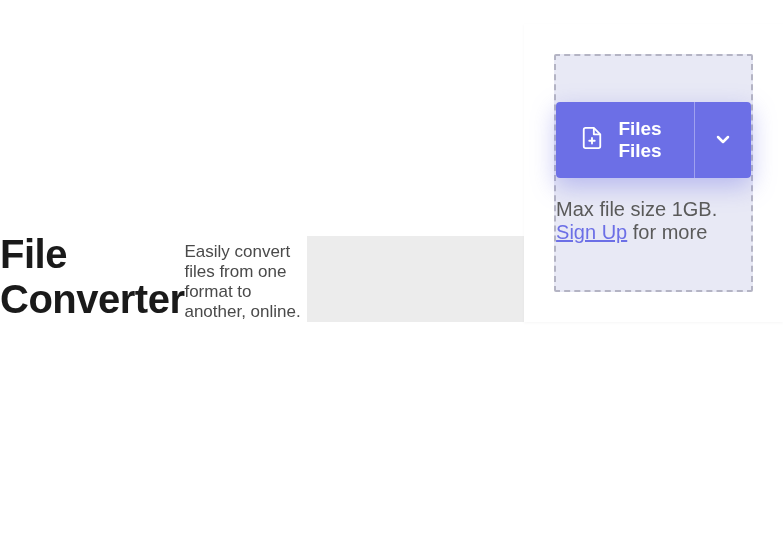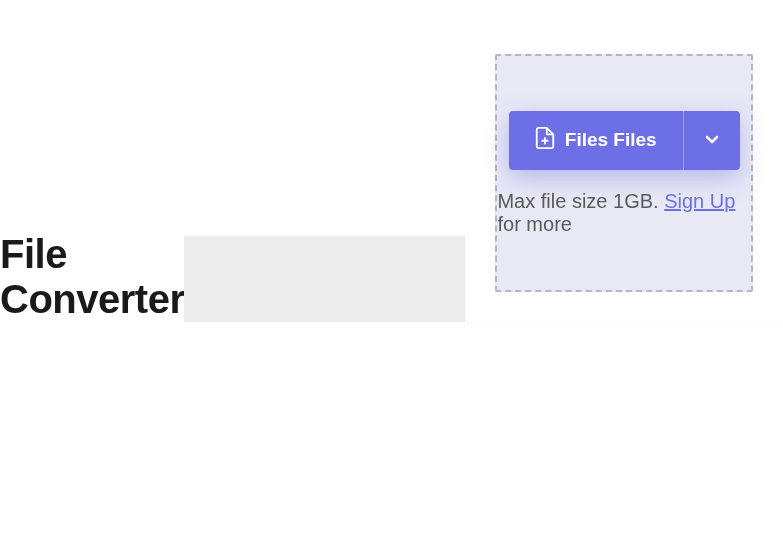--- a/index.html
+++ b/index.html
@@ -102,20 +102,21 @@
     .hint-text a {
       color: #6c6fe6;
       text-decoration: underline;
     }
   </style>
 </head>
 <body>
 
 <div class="container">
   <h1 class="page-title">File Converter</h1>
+  <p class="page-subtitle">Easily convert files from one format to another, online.</p>
 
   <div class="ad-banner"></div>
 
   <div class="card">
     <div class="dropzone">
       <div class="button-group">
         <button class="choose-button">
           <span>
             <svg viewBox="0 0 20 24" fill="none" stroke="currentColor" stroke-width="2">
               <path d="M12 1 H3 C2 1 1 2 1 3 V21 C1 22 2 23 3 23 H17 C18 23 19 22 19 21 V8 L12 1 Z" stroke-linejoin="round"></path>

